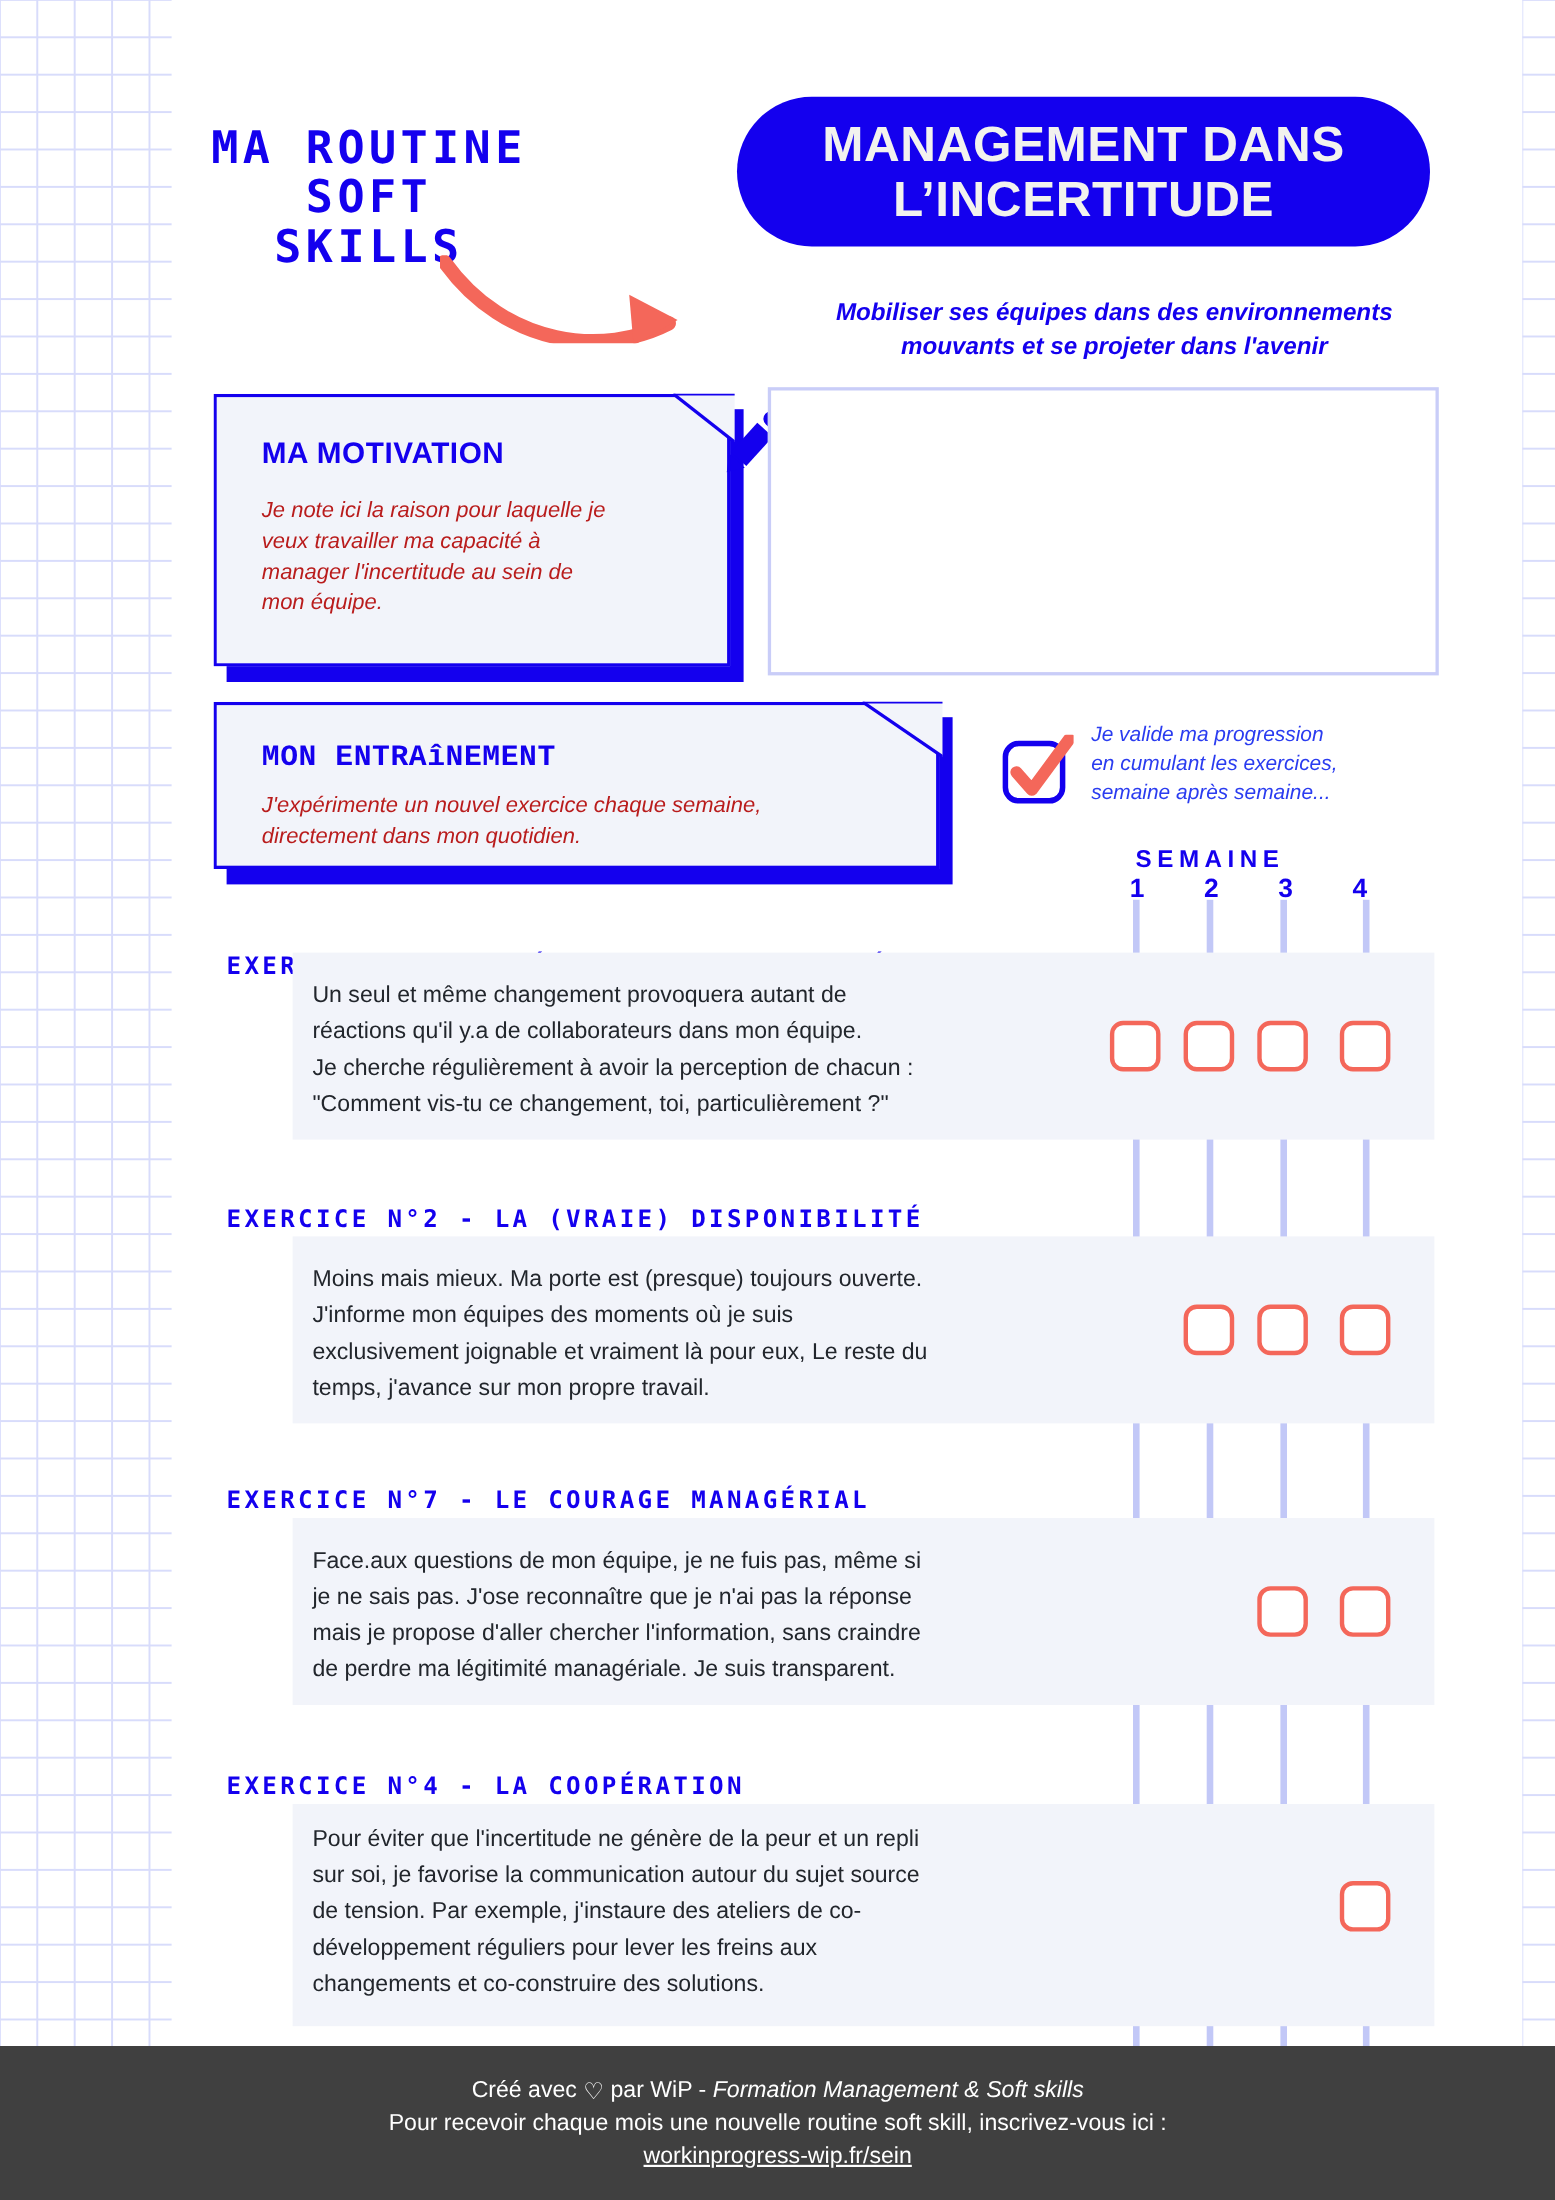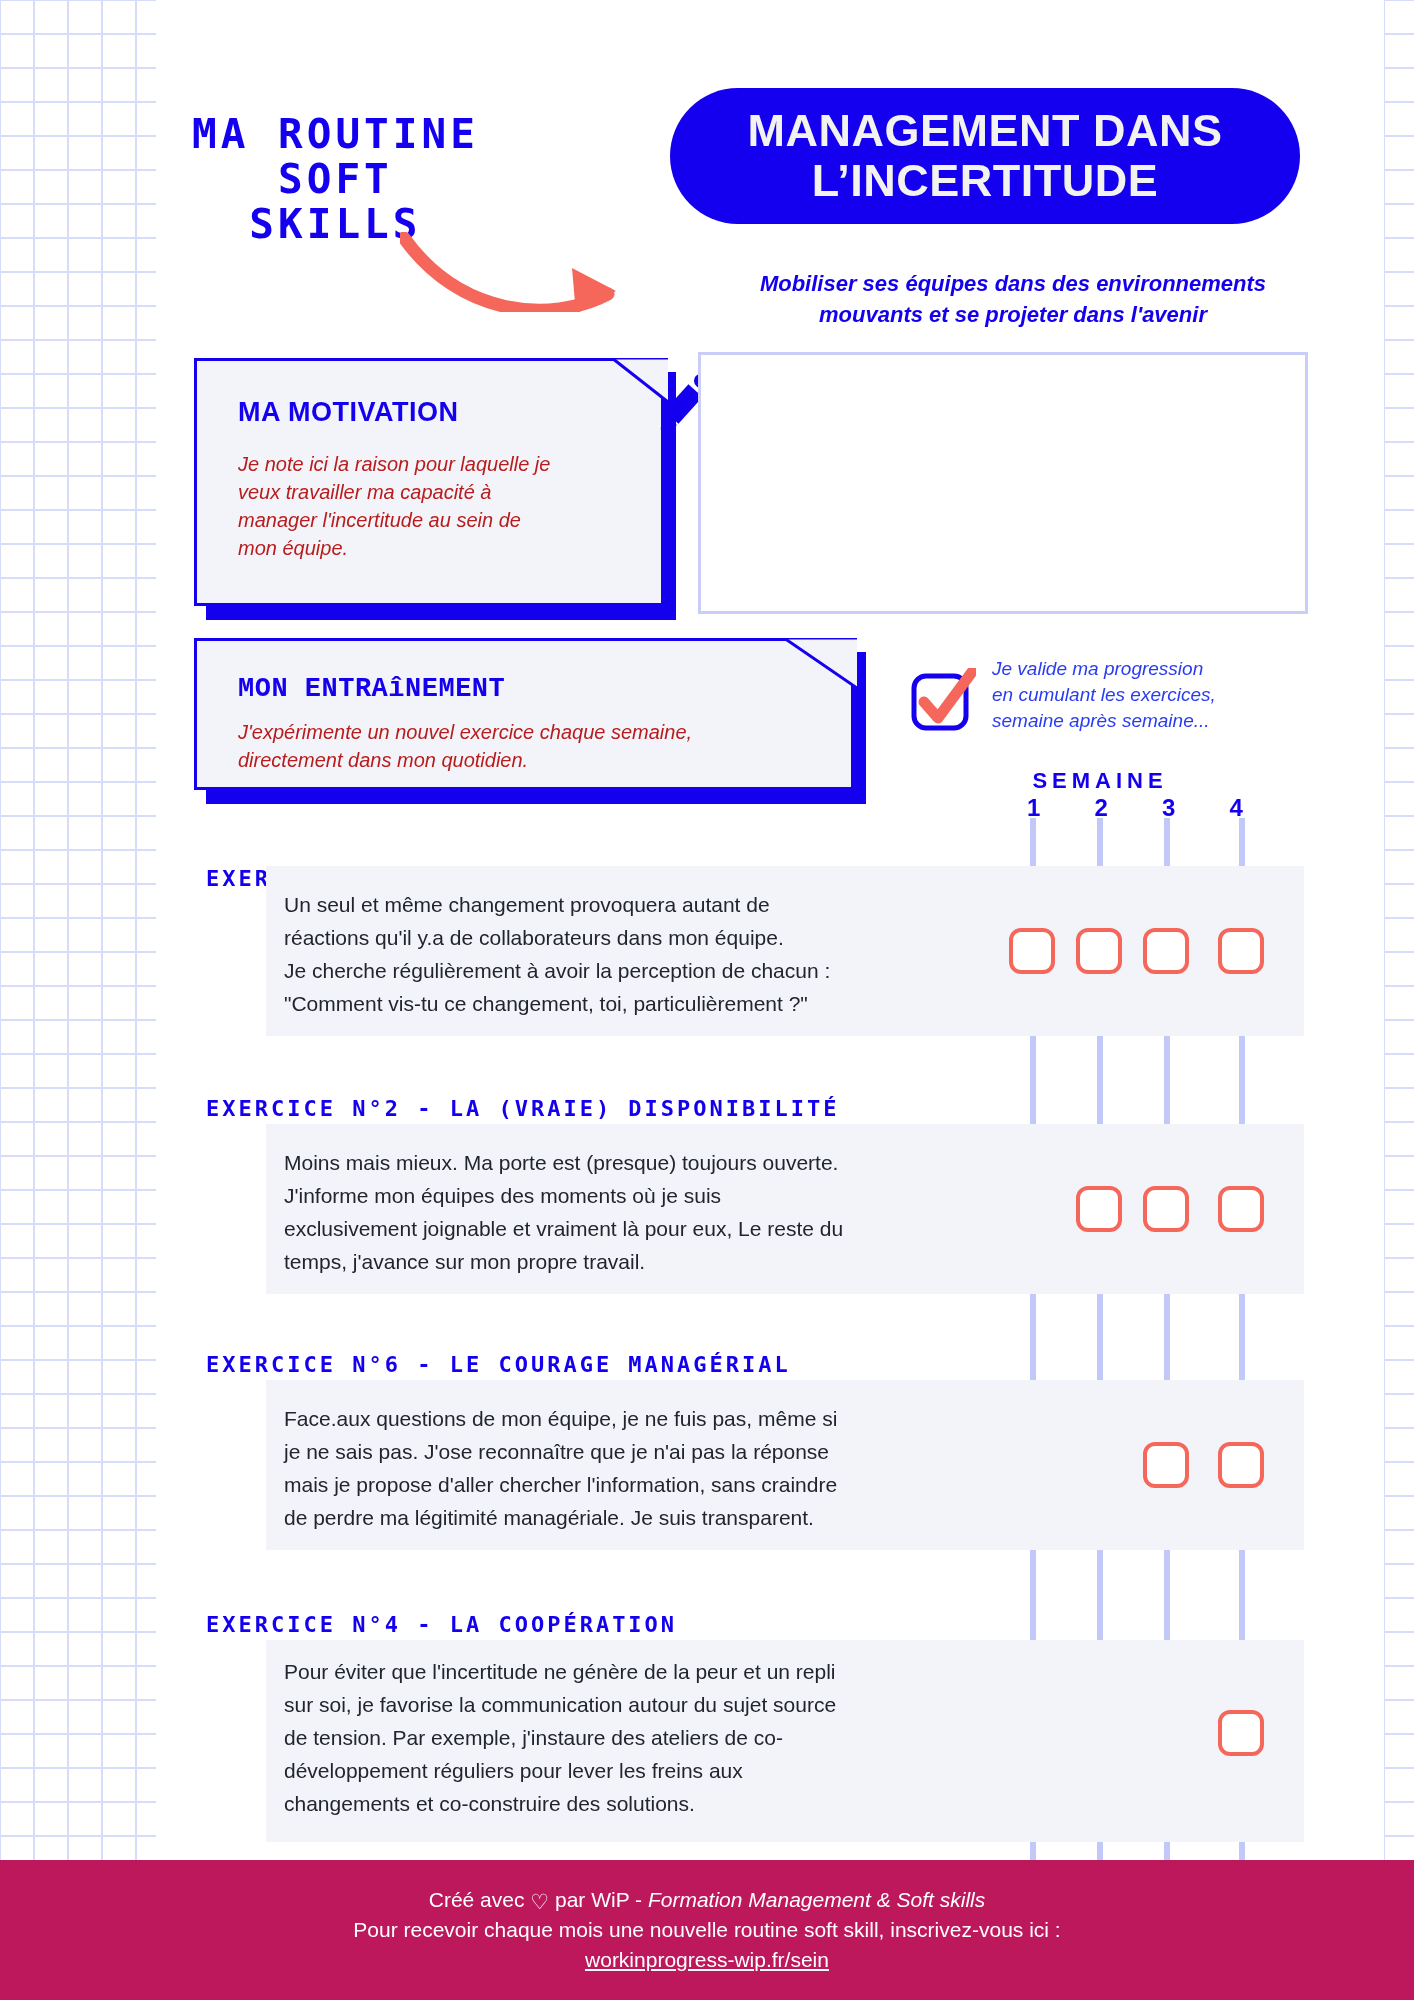--- a/index.html
+++ b/index.html
@@ -117,21 +117,21 @@
     position:absolute;color:#22262c;font-size:21px;line-height:33px;
     white-space:pre-line;
   }
   .cbox{
     position:absolute;width:46px;height:46px;border:4px solid #f4675a;
     border-radius:12px;background:#ffffff;box-sizing:border-box;
   }
 
   
   .footer{
-    position:absolute;left:0;right:0;bottom:0;height:140px;background:#be185d;
+    position:absolute;left:0;right:0;bottom:0;height:140px;background:#404040;
     display:flex;flex-direction:column;align-items:center;justify-content:center;
     color:#ffffff;
   }
   .f1{font-size:21px;line-height:30px;}
   .f1 em{font-style:italic;}
   .f2{font-size:21px;line-height:30px;}
   .f3{font-size:21px;line-height:30px;text-decoration:underline;}
   .heart{display:inline-block;transform:translateY(2px);}
 </style>
 </head>
@@ -239,21 +239,21 @@
   <div class="ex-head" style="left:206px;top:1096px;">EXERCICE N°2 - LA (VRAIE) DISPONIBILITÉ</div>
   <div class="ex-band" style="top:1124px;width:1038px;height:170px;"></div>
   <div class="ex-text" style="left:284px;top:1146px;width:700px;">Moins mais mieux. Ma porte est (presque) toujours ouverte.
 J'informe mon équipes des moments où je suis
 exclusivement joignable et vraiment là pour eux, Le reste du
 temps, j'avance sur mon propre travail.</div>
   <div class="cbox" style="left:1076px;top:1186px;"></div>
   <div class="cbox" style="left:1143px;top:1186px;"></div>
   <div class="cbox" style="left:1218px;top:1186px;"></div>
 
-  <div class="ex-head" style="left:206px;top:1352px;">EXERCICE N°6 - LE COURAGE MANAGÉRIAL</div>
+  <div class="ex-head" style="left:206px;top:1352px;">EXERCICE N°7 - LE COURAGE MANAGÉRIAL</div>
   <div class="ex-band" style="top:1380px;width:1038px;height:170px;"></div>
   <div class="ex-text" style="left:284px;top:1402px;width:700px;">Face.aux questions de mon équipe, je ne fuis pas, même si
 je ne sais pas. J'ose reconnaître que je n'ai pas la réponse
 mais je propose d'aller chercher l'information, sans craindre
 de perdre ma légitimité managériale. Je suis transparent.</div>
   <div class="cbox" style="left:1143px;top:1442px;"></div>
   <div class="cbox" style="left:1218px;top:1442px;"></div>
 
   <div class="ex-head" style="left:206px;top:1612px;">EXERCICE N°4 - LA COOPÉRATION</div>
   <div class="ex-band" style="top:1640px;width:1038px;height:202px;"></div>

